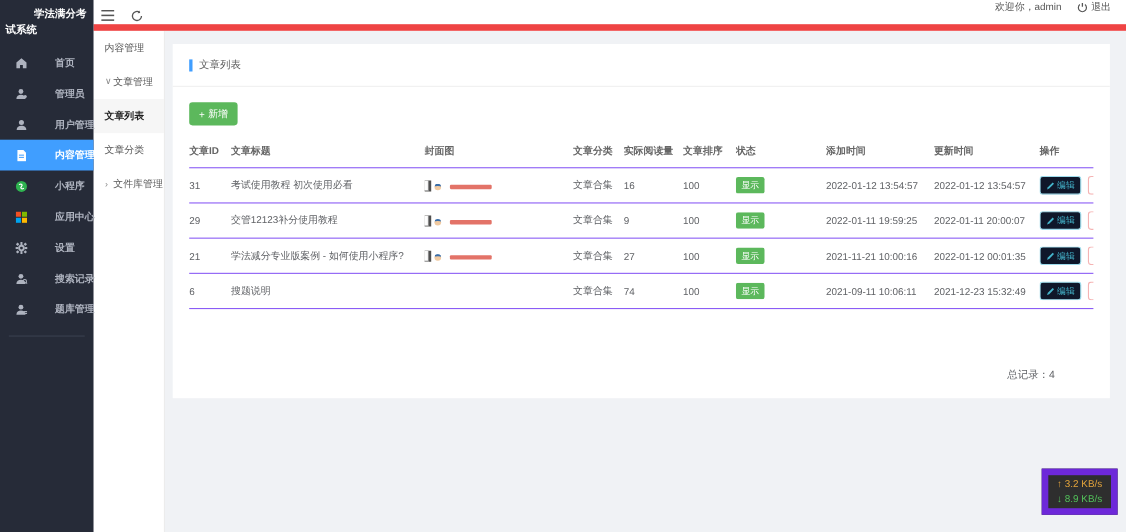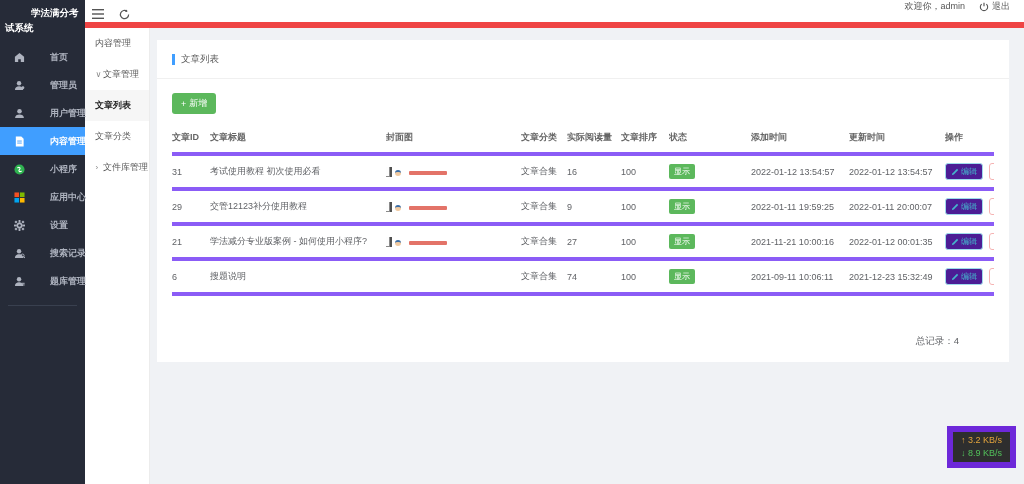--- a/index.html
+++ b/index.html
@@ -34,29 +34,29 @@
   .card { background:#fff; margin:12px 15px 0 7px; height:322px; padding:13px 15px; position:relative; }
   .card-title { display:flex; align-items:center; gap:6px; }
   .title-bar { width:3px; height:11px; background:#409EFF; }
   .title-text { font-size:9.5px; color:#5a5a5a; }
   .divider { border-top:1px solid #f0f0f0; margin:12px -15px 0; }
 
   .btn-add { display:inline-flex; align-items:center; gap:3px; margin-top:14px; background:#5cb85c; color:#fff; border:none; border-radius:3px; padding:4px 9px; font-size:9px; cursor:pointer; }
 
   
   .tbl { margin-top:12px; }
-  .trow { display:flex; align-items:center; border-bottom:4px solid #8b5cf6; padding:7px 0;justify-content:center; }
+  .trow { display:flex; align-items:center; border-bottom:1px solid #8b5cf6; padding:7px 0;justify-content:center; }
   .thead { color:#666; font-weight:bold; padding:5px 0 8px; }
   .c { padding-right:6px; overflow:hidden; white-space:nowrap; }
   .c-id{width:38px;} .c-title{width:176px;} .c-cover{width:135px;} .c-cat{width:46px;}
   .c-reads{width:54px;} .c-sort{width:48px;} .c-status{width:34px;} .c-add{width:98px;margin-left:48px;}
   .c-upd{width:96px;} .c-ops{flex:1; display:flex; gap:6px;}
 
   .badge { display:inline-block; background:#5cb85c; color:#fff; font-size:8px; padding:2px 5px; border-radius:2px; }
-  .btn-edit { display:inline-flex; align-items:center; gap:2px; background:#4c1d95; color:#45b5cc; border:1px solid #9edcEC; border-color:#9edcec; border-radius:3px; padding:2px 5px; font-size:8px; cursor:pointer; }
+  .btn-edit { display:inline-flex; align-items:center; gap:2px; background:#0f172a; color:#45b5cc; border:1px solid #9edcEC; border-color:#9edcec; border-radius:3px; padding:2px 5px; font-size:8px; cursor:pointer; }
   .btn-del { display:inline-flex; align-items:center; gap:12px; background:#fff; color:#f56c6c; border:1px solid #f5b3b3; border-radius:3px; padding:2px 5px; font-size:8px; cursor:pointer; }
 
   .total { position:absolute; right:50px; bottom:14px; font-size:9.5px; color:#606266; }
 
   
   .cover { position:relative; width:90px; height:42px; }
   .cover.police { border:3px solid #4f4f4f; background:#f7f6f1; }
   .p-head { position:absolute; left:6px; top:3px; width:6px; height:6px; border-radius:50%; background:#f0c9a0; border-top:2px solid #3a6ea8; }
   .p-redline { position:absolute; left:20px; top:4px; width:38px; height:4px; background:#d94436; opacity:.75; border-radius:1px; }
   .p-title { position:absolute; left:19px; top:9px; font-size:9px; font-weight:bold; color:#3b3b3b; letter-spacing:1px; }

